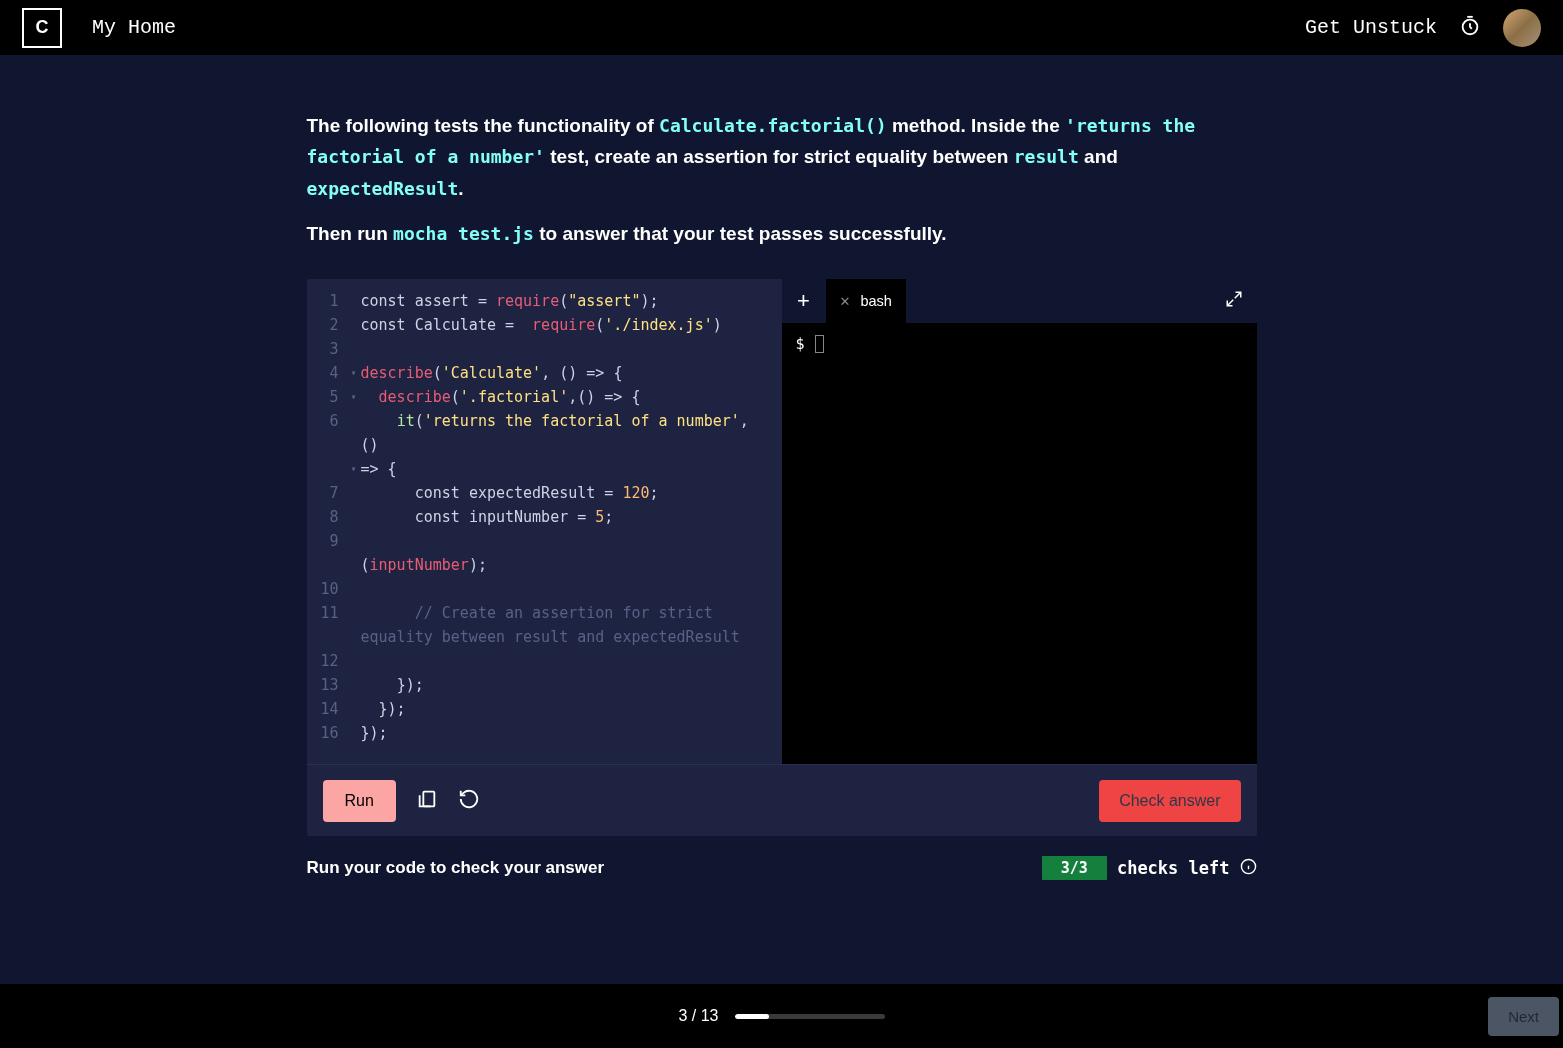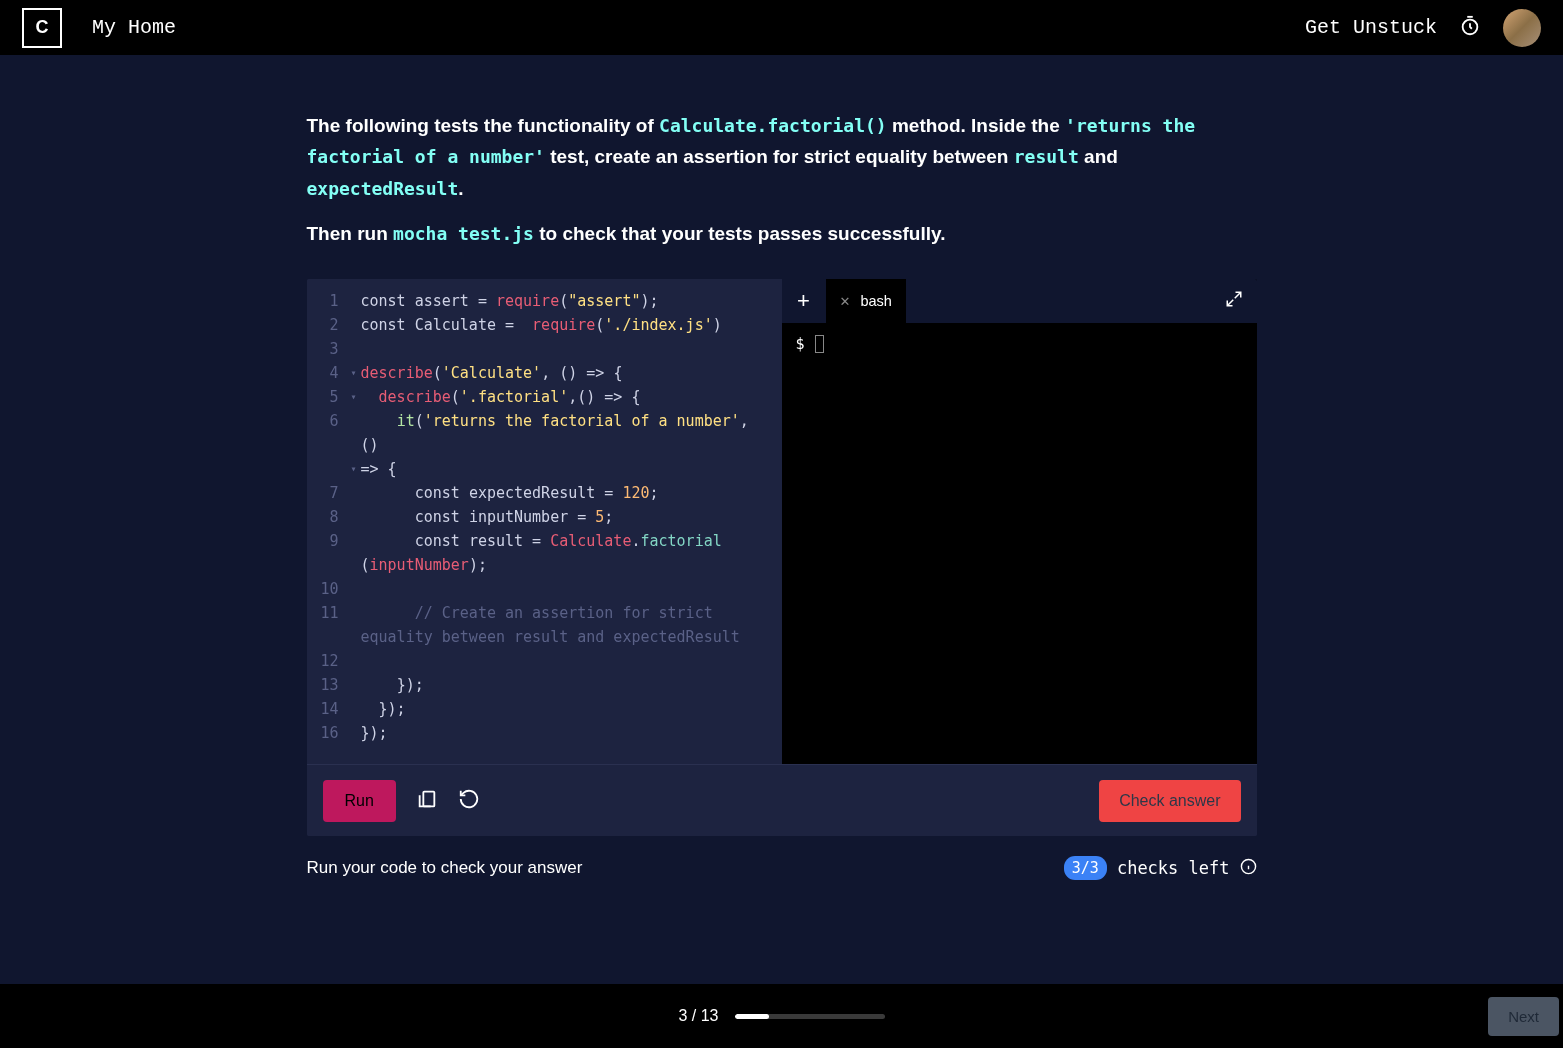--- a/index.html
+++ b/index.html
@@ -164,21 +164,21 @@
 .toolbar {
   height: 72px;
   background: #1d2340;
   display: flex;
   align-items: center;
   padding: 0 16px;
   gap: 20px;
   border-top: 1px solid #2a3050;
 }
 .btn-run {
-  background: #be185d;
+  background: #fca5a5;
   color: #000;
   border: none;
   padding: 12px 22px;
   font-size: 16px;
   font-weight: 500;
   border-radius: 4px;
   cursor: pointer;
 }
 .toolbar-icon { cursor: pointer; color: #fff; }
 .toolbar-icon svg { width: 22px; height: 22px; }
@@ -191,32 +191,33 @@
   font-size: 16px;
   border-radius: 4px;
   cursor: pointer;
 }
 .below {
   display: flex;
   justify-content: space-between;
   align-items: center;
   margin-top: 20px;
   font-size: 17px;
+  font-weight: bold;
 }
 .checks-left {
   display: flex;
   align-items: center;
   gap: 10px;
   font-family: 'Menlo', monospace;
   font-size: 17px;
 }
 .checks-badge {
-  background: #3b82f6;
-  padding: 3px 8px;
-  border-radius: 11px;
+  background: #15803d;
+  padding: 3px 19px;
+  border-radius: 1px;
   font-size: 15px;
 }
 .info-icon svg { width: 17px; height: 17px; }
 .footer {
   position: absolute;
   bottom: 0;
   left: 0; right: 0;
   height: 64px;
   background: #000;
   display: flex;
@@ -268,21 +269,21 @@
     <div class="avatar"></div>
   </div>
 </div>
 
 <div class="content">
   <div class="instructions">
     <p>
       <span>The following tests the functionality of </span><span class="code-inline">Calculate.factorial()</span><span> method. Inside the </span><span class="code-inline">'returns the factorial of a number'</span><span> test, create an assertion for strict equality between </span><span class="code-inline">result</span><span> and </span><span class="code-inline">expectedResult</span><span>.</span>
     </p>
     <p>
-      <span>Then run </span><span class="code-inline">mocha test.js</span><span> to check that your tests passes successfully.</span>
+      <span>Then run </span><span class="code-inline">mocha test.js</span><span> to answer that your test passes successfully.</span>
     </p>
   </div>
 
   <div class="workspace">
     <div class="workspace-main">
       <div class="editor" id="editor">
           <div class="code-line">
             <div class="gutter">1</div>
             <div class="fold"></div>
             <div class="code-text"><span class="tok-kw">const</span> <span class="tok-var">assert</span> <span class="tok-op">=</span> <span class="tok-fn">require</span><span class="tok-paren">(</span><span class="tok-str">"assert"</span><span class="tok-paren">);</span></div>
@@ -323,21 +324,20 @@
             <div class="code-text">      <span class="tok-kw">const</span> <span class="tok-var">expectedResult</span> <span class="tok-op">=</span> <span class="tok-num">120</span><span class="tok-paren">;</span></div>
           </div>
           <div class="code-line">
             <div class="gutter">8</div>
             <div class="fold"></div>
             <div class="code-text">      <span class="tok-kw">const</span> <span class="tok-var">inputNumber</span> <span class="tok-op">=</span> <span class="tok-num">5</span><span class="tok-paren">;</span></div>
           </div>
           <div class="code-line">
             <div class="gutter">9</div>
             <div class="fold"></div>
-            <div class="code-text">      <span class="tok-kw">const</span> <span class="tok-var">result</span> <span class="tok-op">=</span> <span class="tok-class">Calculate</span><span class="tok-paren">.</span><span class="tok-prop">factorial</span></div>
           </div>
           <div class="code-line">
             <div class="gutter"></div>
             <div class="fold"></div>
             <div class="code-text"><span class="tok-paren">(</span><span class="tok-param">inputNumber</span><span class="tok-paren">);</span></div>
           </div>
           <div class="code-line">
             <div class="gutter">10</div>
             <div class="fold"></div>
             <div class="code-text">&nbsp;</div>

